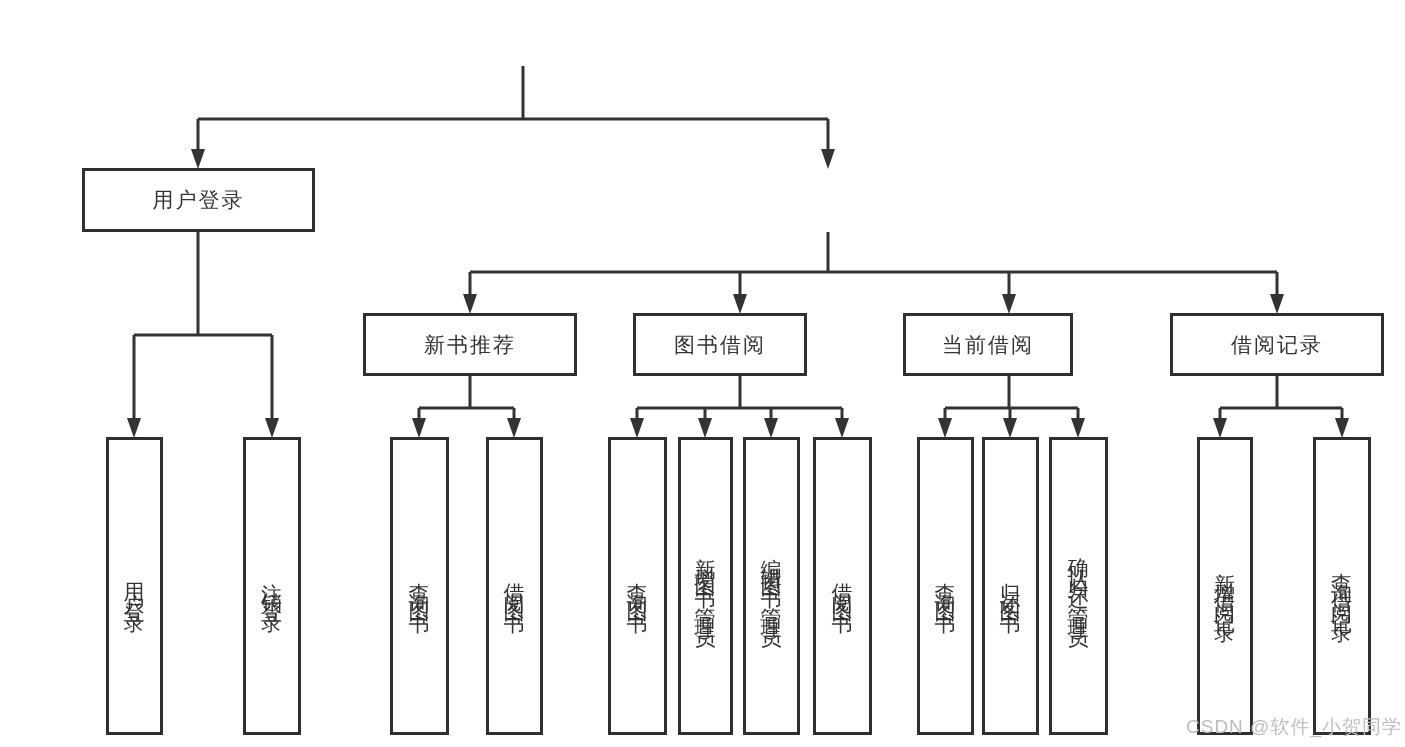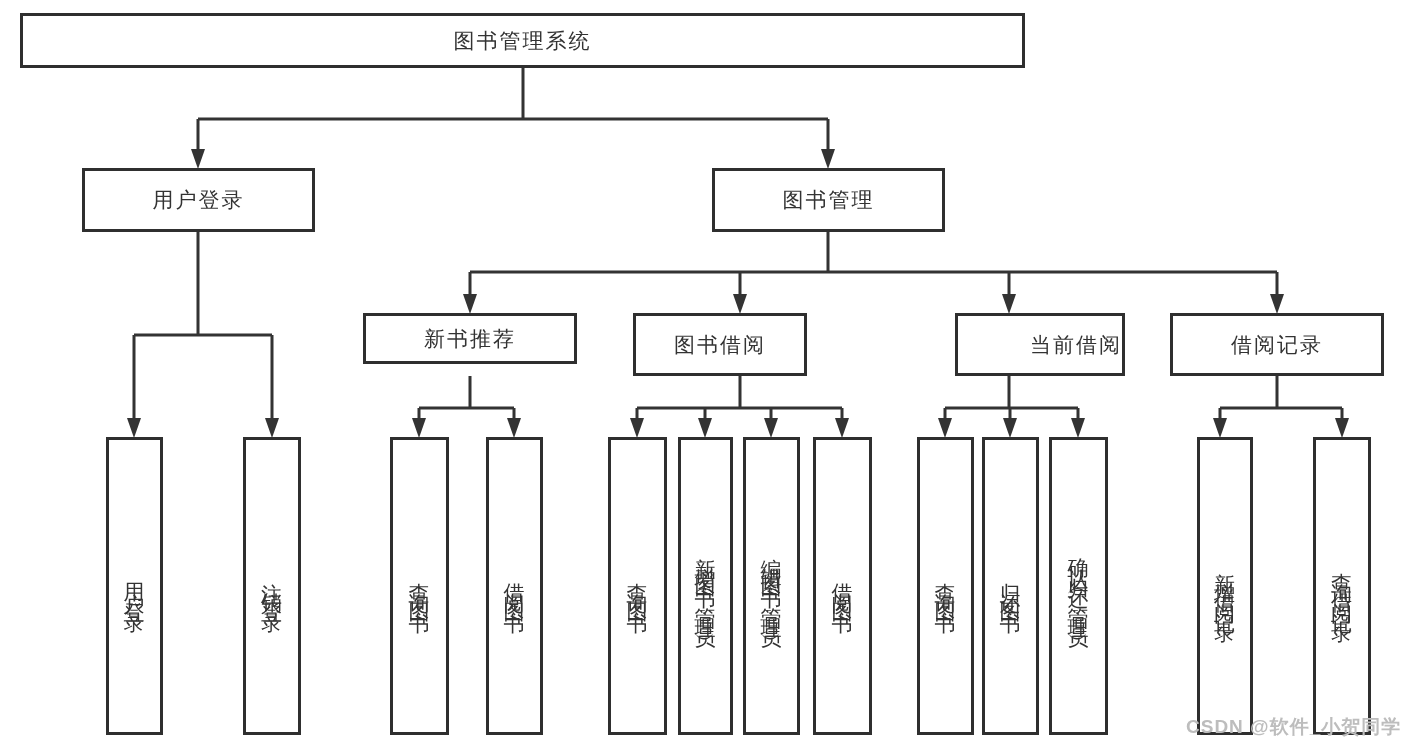--- a/index.html
+++ b/index.html
@@ -43,21 +43,20 @@
   }
 
   .watermark {
     position: absolute;
     left: 1186px;
     top: 714px;
     font-size: 19px;
     letter-spacing: 1px;
     color: #bdbdbd;
     white-space: nowrap;
-    font-weight: bold;
   }
 </style>
 </head>
 <body>
 
 <div class="canvas">
 
   <svg class="connectors" viewBox="0 0 1405 747" xmlns="http://www.w3.org/2000/svg">
     <path d="M523 66 V119
              M198 119 H828
@@ -108,38 +107,32 @@
       <polygon points="764,418 778,418 771,438"></polygon>
       <polygon points="835,418 849,418 842,438"></polygon>
       <polygon points="938,418 952,418 945,438"></polygon>
       <polygon points="1003,418 1017,418 1010,438"></polygon>
       <polygon points="1071,418 1085,418 1078,438"></polygon>
       <polygon points="1213,418 1227,418 1220,438"></polygon>
       <polygon points="1335,418 1349,418 1342,438"></polygon>
     </g>
   </svg>
 
-  <div class="node h-node" style="left:20px; top:13px; width:1005px; height:55px;">
-    <span>图书管理系统</span>
-  </div>
 
   <div class="node h-node" style="left:82px; top:168px; width:233px; height:64px;">
     <span>用户登录</span>
   </div>
-  <div class="node h-node" style="left:712px; top:168px; width:233px; height:64px;">
-    <span>图书管理</span>
-  </div>
 
-  <div class="node h-node" style="left:363px; top:313px; width:214px; height:51px;">
+  <div class="node h-node" style="left:363px; top:313px; width:214px; height:63px;">
     <span>新书推荐</span>
   </div>
   <div class="node h-node" style="left:633px; top:313px; width:174px; height:63px;">
     <span>图书借阅</span>
   </div>
-  <div class="node h-node" style="left:955px; top:313px; width:170px; height:63px;justify-content:flex-end;">
+  <div class="node h-node" style="left:903px; top:313px; width:170px; height:63px;">
     <span>当前借阅</span>
   </div>
   <div class="node h-node" style="left:1170px; top:313px; width:214px; height:63px;justify-content:center;">
     <span>借阅记录</span>
   </div>
 
   <div class="node v-node" style="left:106px; top:437px; width:57px; height:298px;">
     <span class="v-label">用户登录</span>
   </div>
   <div class="node v-node" style="left:243px; top:437px; width:58px; height:298px;">

